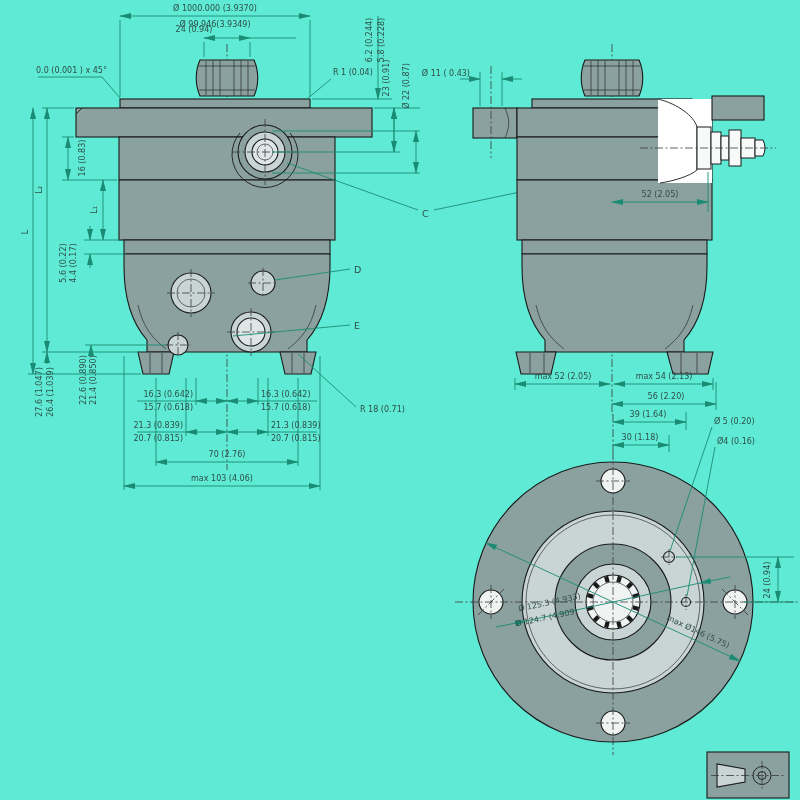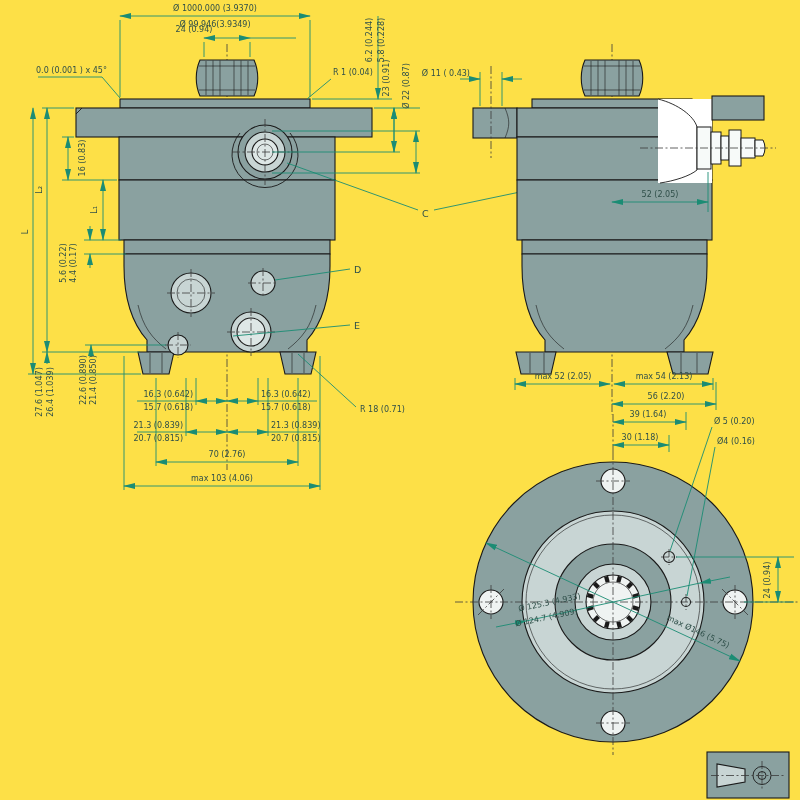--- a/index.html
+++ b/index.html
@@ -1,16 +1,16 @@
 <!DOCTYPE html>
 <html><head>
 <meta charset="utf-8">
 <style>
   html,body{margin:0;padding:0;background:#fff;}
-  .stage{position:relative;width:800px;height:800px;background:#fde047;font-family:"DejaVu Sans",sans-serif;}
+  .stage{position:relative;width:800px;height:800px;background:#5eead4;font-family:"DejaVu Sans",sans-serif;}
   svg{display:block}
   .f-body{fill:#8AA1A0;stroke:#1A1A1A;stroke-width:1.1}
   .f-light{fill:#C8D5D4;stroke:#1A1A1A;stroke-width:1.1}
   .f-liter{fill:#DEE7E6;stroke:#1A1A1A;stroke-width:1.1}
   .f-white{fill:#EFF3F2;stroke:#1A1A1A;stroke-width:1.1}
   .ring{fill:#F7FAF9;stroke:#1A1A1A;stroke-width:1}
   .wfill{fill:#ffffff;stroke:none}
   .ln{stroke:#1A1A1A;stroke-width:0.9;fill:none}
   .thin{stroke:#1A1A1A;stroke-width:0.6;fill:none}
   .cl{stroke:#3a3a3a;stroke-width:0.8;fill:none;stroke-dasharray:8 2.5 2 2.5}

